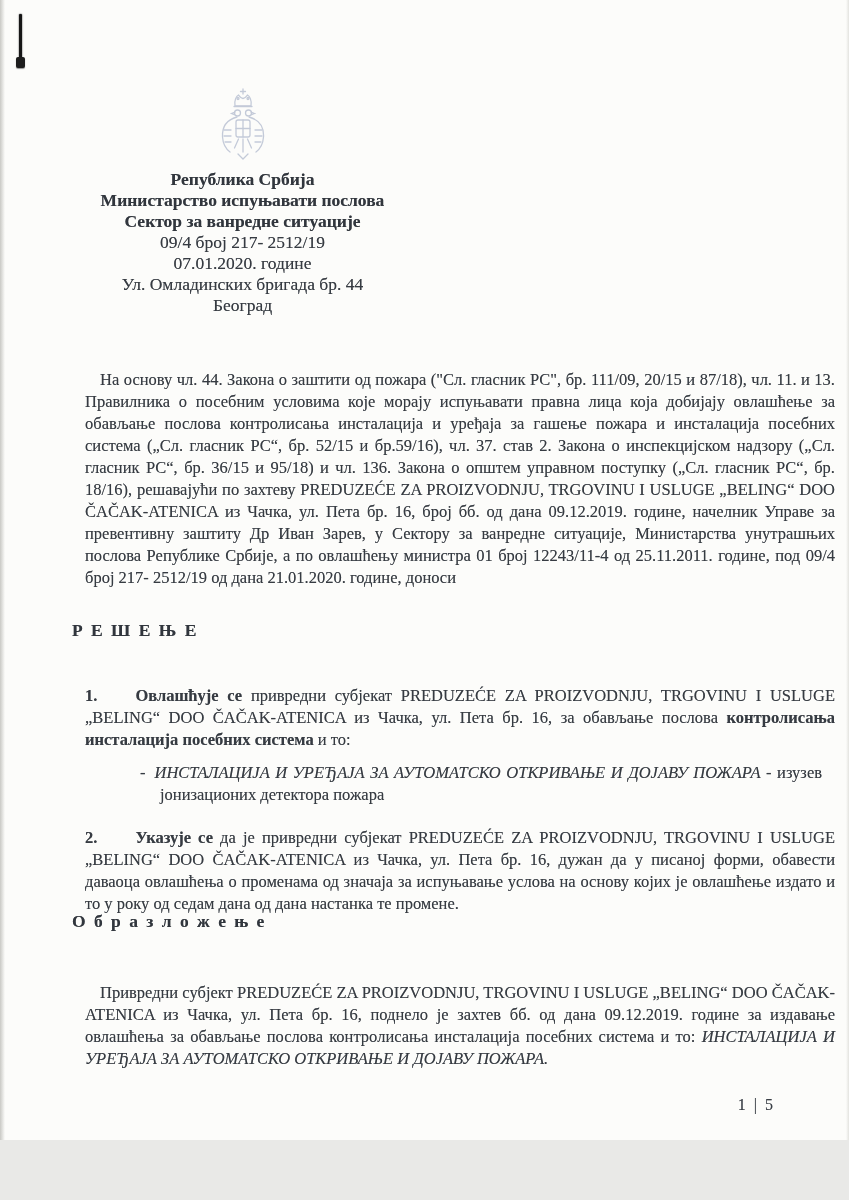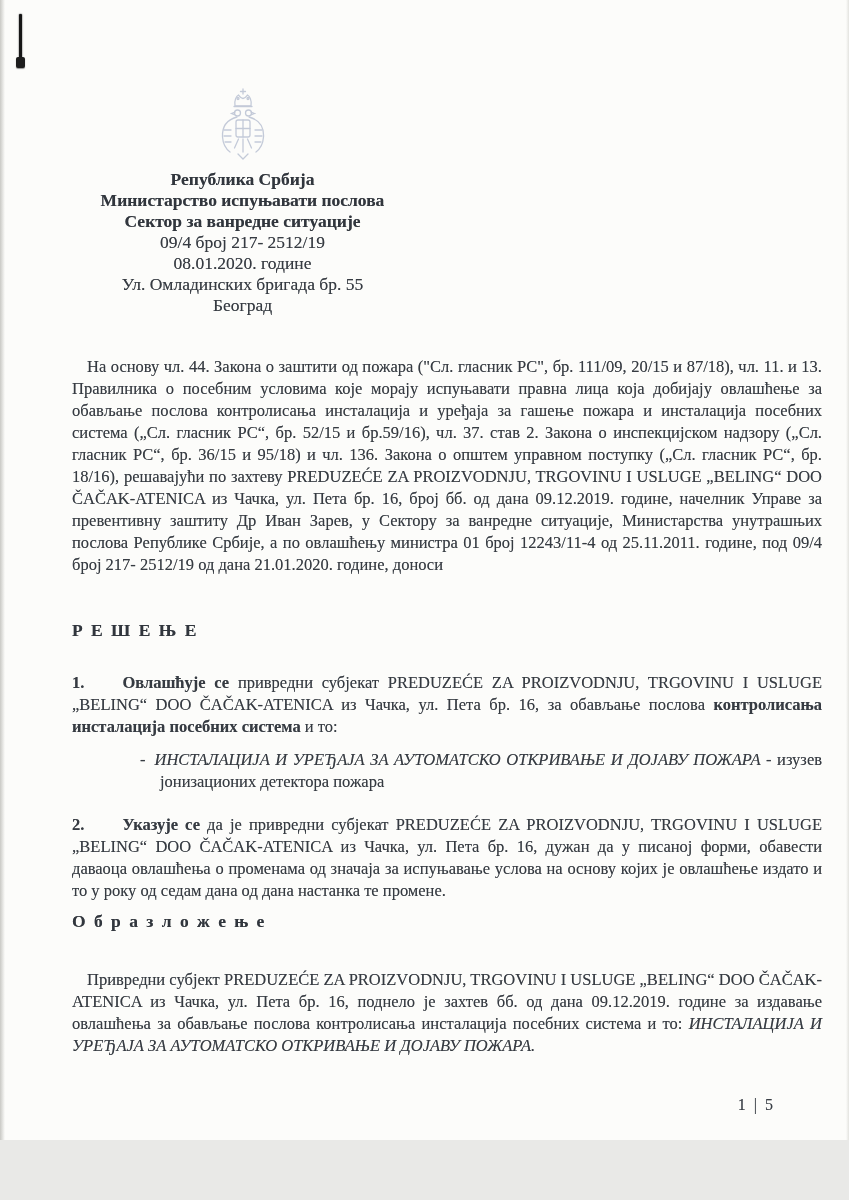--- a/index.html
+++ b/index.html
@@ -38,21 +38,21 @@
   .letterhead{
     position:absolute;left:50px;top:87px;width:385px;
     text-align:center;line-height:21px;font-size:17.5px;
     text-shadow:0 0 .5px rgba(54,59,66,.55);
   }
   .emblem{display:block;margin:0 auto 6px auto;}
   .lh-bold{font-weight:700;color:#31363d;}
   
   .body{position:absolute;left:72px;top:0;width:750px;}
   .para{
-    position:absolute;left:0;width:750px;margin:0;
+    position:absolute;left:0;width:750px;margin:13px;
     font-size:16.5px;line-height:22px;text-align:justify;
     text-shadow:0 0 .5px rgba(54,59,66,.5);
   }
   .indent{text-indent:15px;}
   .intro{top:356px;}
   .heading{
     position:absolute;left:0;width:750px;margin:0;
     font-size:17.5px;font-weight:700;text-align:left;color:#31363d;
     letter-spacing:2px;text-shadow:0 0 .5px rgba(49,54,61,.55);
   }
@@ -102,22 +102,22 @@
         <rect x="19" y="33" width="14" height="17" rx="2"></rect>
         <path d="M26 33 v17 M19 41.5 h14"></path>
         <path d="M21.5 52 l-4 9 M30.5 52 l4 9 M26 52 v13"></path>
         <path d="M21 67 l5 5 5 -5"></path>
       </g>
     </svg>
     <div class="lh-bold">Република Србија</div>
     <div class="lh-bold">Министарство испуњавати послова</div>
     <div class="lh-bold">Сектор за ванредне ситуације</div>
     <div>09/4 број 217- 2512/19</div>
-    <div>08.01.2020. године</div>
-    <div>Ул. Омладинских бригада бр. 55</div>
+    <div>07.01.2020. године</div>
+    <div>Ул. Омладинских бригада бр. 44</div>
     <div>Београд</div>
   </header>
 
   <main class="body">
 
     <p class="para indent intro">На основу чл. 44. Закона о заштити од пожара ("Сл. гласник РС", бр. 111/09, 20/15 и 87/18), чл. 11. и 13. Правилника о посебним условима које морају испуњавати правна лица која добијају овлашћење за обављање послова контролисања инсталација и уређаја за гашење пожара и инсталација посебних система („Сл. гласник РС“, бр. 52/15 и бр.59/16), чл. 37. став 2. Закона о инспекцијском надзору („Сл. гласник РС“, бр. 36/15 и 95/18) и чл. 136. Закона о општем управном поступку („Сл. гласник РС“, бр. 18/16), решавајући по захтеву PREDUZEĆE ZA PROIZVODNJU, TRGOVINU I USLUGE „BELING“ DOO ČAČAK-ATENICA из Чачка, ул. Пета бр. 16, број бб. од дана 09.12.2019. године, начелник Управе за превентивну заштиту Др Иван Зарев, у Сектору за ванредне ситуације, Министарства унутрашњих послова Републике Србије, а по овлашћењу министра 01 број 12243/11-4 од 25.11.2011. године, под 09/4 број 217- 2512/19 од дана 21.01.2020. године, доноси</p>
 
     <h2 class="heading h-resolution">Р Е Ш Е Њ Е</h2>
 
     <p class="para item1"><span class="num">1.</span><span class="tab"></span><span class="b">Овлашћује се</span><span> привредни субјекат PREDUZEĆE ZA PROIZVODNJU, TRGOVINU I USLUGE „BELING“ DOO ČAČAK-ATENICA из Чачка, ул. Пета бр. 16, за обављање послова </span><span class="b">контролисања инсталација посебних система</span><span> и то:</span></p>

